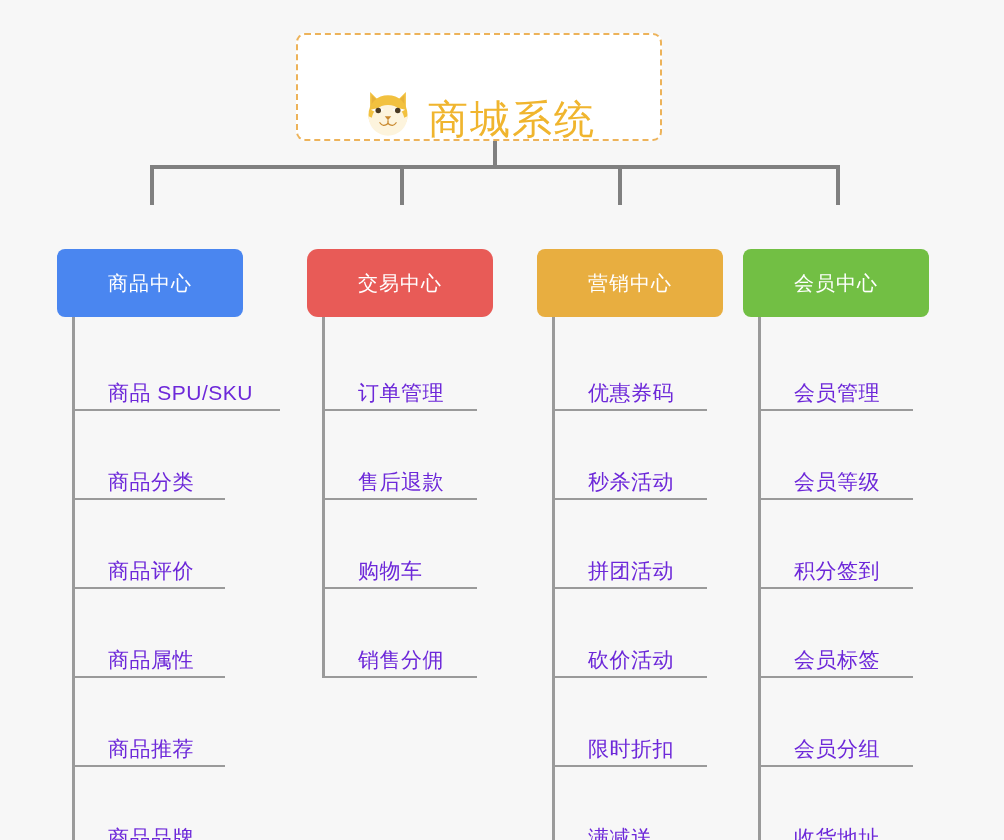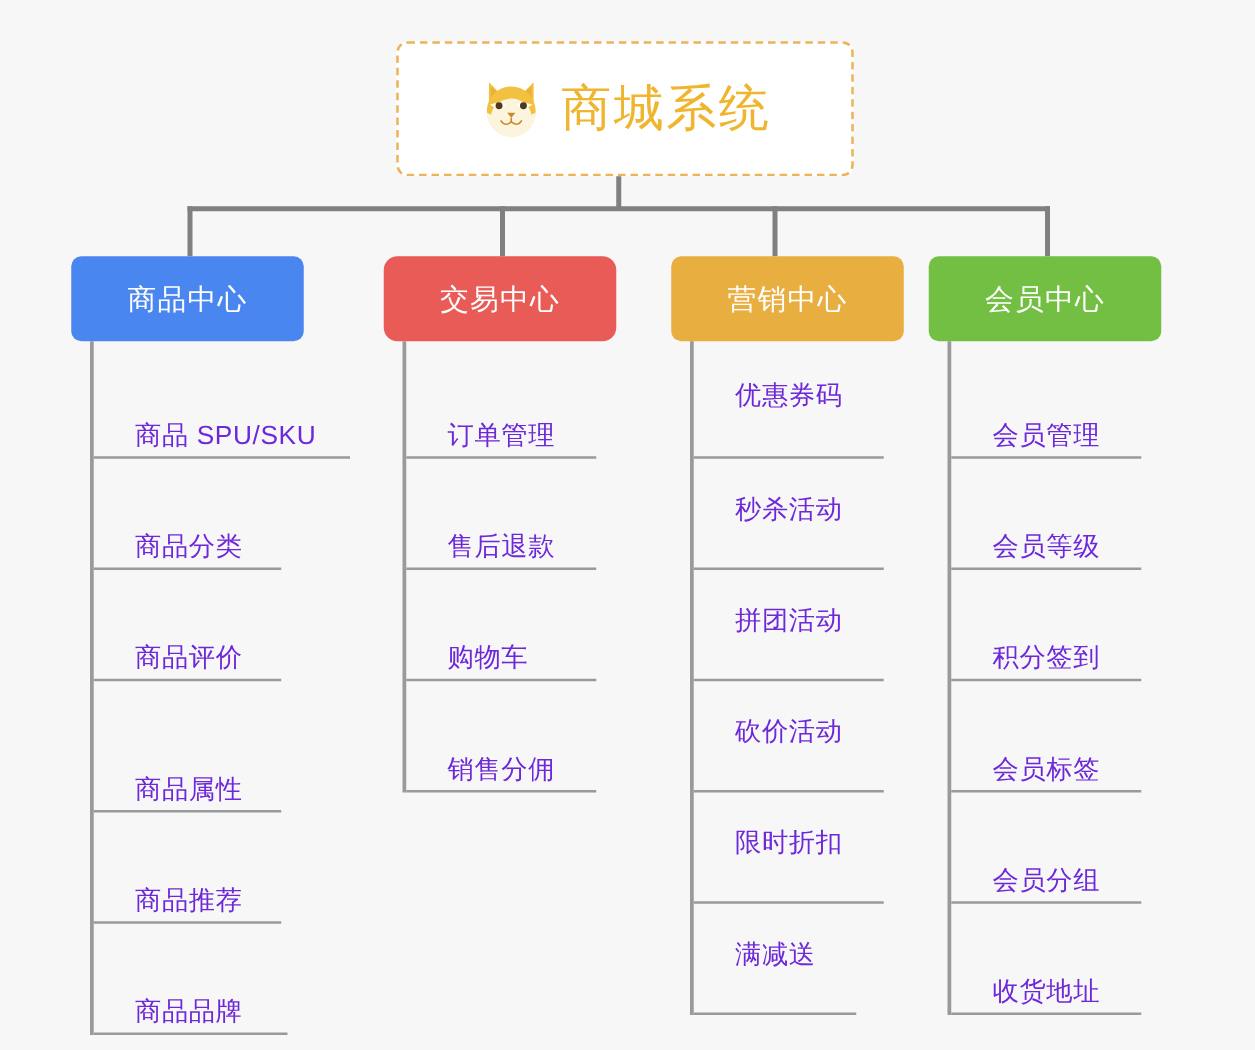--- a/index.html
+++ b/index.html
@@ -16,30 +16,30 @@
 
   #canvas {
     position: relative;
     width: 1004px;
     height: 840px;
   }
 
   
   .root-node {
     position: absolute;
-    left: 317px;
+    left: 296px;
     top: 33px;
     width: 366px;
     height: 108px;
     box-sizing: border-box;
     background: #ffffff;
     border: 2px dashed #edb35a;
     border-radius: 9px;
     display: flex;
-    align-items: center;
+    align-items: flex-end;
     justify-content: center;
     gap: 14px;
   }
   .root-title {
     font-size: 40px;
     color: #f0b52e;
     letter-spacing: 2px;
     line-height: 1;
     white-space: nowrap;
   }
@@ -88,23 +88,24 @@
   .col-3 { left: 537px; }
   .col-4 { left: 743px; }
 
   .cat-header {
     height: 68px;
     border-radius: 8px;
     display: flex;
     align-items: center;
     justify-content: center;
     color: #ffffff;
-    font-size: 23px;
+    font-size: 20px;
     letter-spacing: 1px;
     box-sizing: border-box;
+    margin-top: 44px;
   }
 
   
   .branch {
     position: relative;
     margin-left: 15px;
     padding-left: 0;
     border-left: 3px solid #9a9a9a;
     margin-top: 0;
   }
@@ -127,28 +128,28 @@
     line-height: 1.1;
     white-space: nowrap;
     letter-spacing: 0.5px;
   }
 
   
   .col-1 .leaf { width: 162px; }
   .col-1 .leaf:nth-child(1) { width: 205px; }
   .col-1 .leaf:nth-child(2) { width: 150px; align-items: flex-end; }
   .col-1 .leaf:nth-child(3) { width: 150px; }
-  .col-1 .leaf:nth-child(4) { width: 150px; margin-top: 16px; }
+  .col-1 .leaf:nth-child(4) { width: 150px; }
   .col-1 .leaf:nth-child(5) { width: 150px; }
   .col-1 .leaf:nth-child(6) { width: 155px; }
 
   .col-2 .leaf { width: 152px; }
   .col-2 .leaf:nth-child(5) { width: 128px; }
 
-  .col-3 .leaf { width: 152px; align-items: center; }
+  .col-3 .leaf { width: 152px; }
   .col-3 .leaf:nth-child(6) { width: 130px; }
 
   .col-4 .leaf { width: 152px; }
 </style>
 </head>
 <body style="background: rgb(247, 247, 247);">
 
 <div id="canvas">
 
   <div class="root-node" style="border-color: rgb(237, 179, 90); background: rgb(255, 255, 255);">

